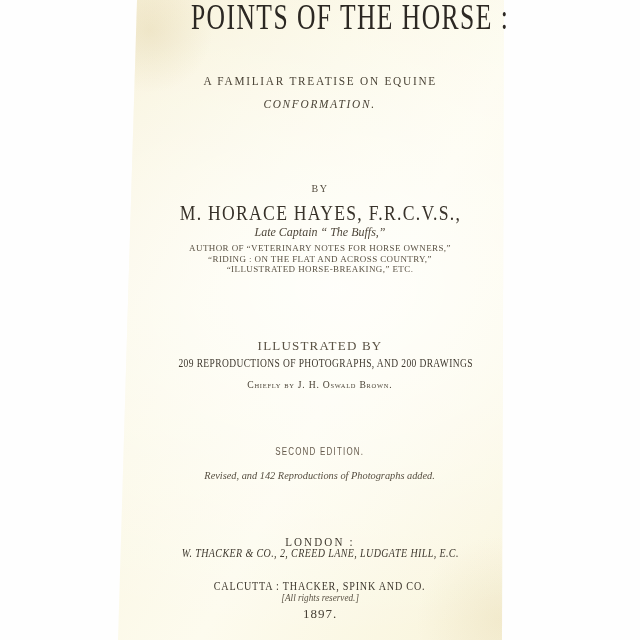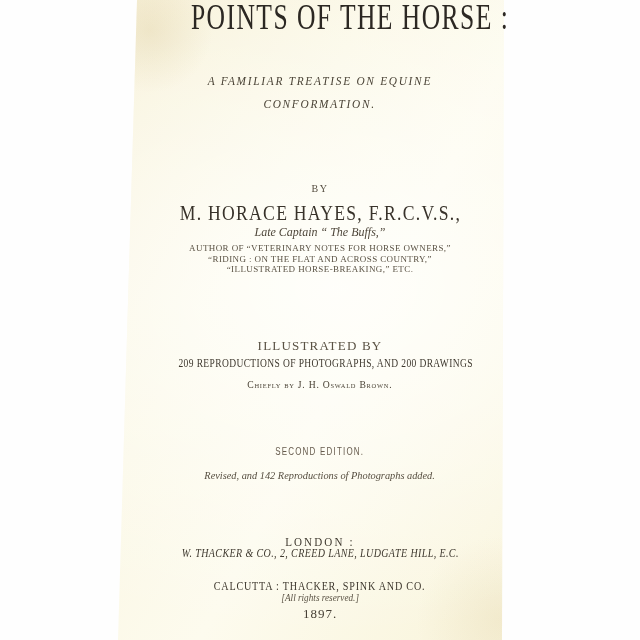--- a/index.html
+++ b/index.html
@@ -51,21 +51,21 @@
     color: #453e34;
   }
   .fit {
     display: inline-block;
     white-space: nowrap;
     transform-origin: 50% 50%;
   }
   
   .title        { top: -2px;  font-size: 35px; letter-spacing: 2px; color: #2c2823; }
   .title .fit   { transform: scaleX(0.73); }
-  .subtitle1    { top: 74px;  font-size: 13px; font-style: italic; letter-spacing: 2px; color: #4a4336; }
+  .subtitle1    { top: 74px;  font-size: 13px; letter-spacing: 2px; color: #4a4336; }
   .subtitle1 .fit { transform: scaleX(0.87); }
   .subtitle2    { top: 97px;  font-size: 13px; font-style: italic; letter-spacing: 2px; color: #4a4336; }
   .subtitle2 .fit { transform: scaleX(0.87); }
   .by           { top: 183px; font-size: 10px; letter-spacing: 1.5px; color: #564e41; }
   .author       { top: 201px; font-size: 21px; letter-spacing: 1.5px; color: #38322a; }
   .author .fit  { transform: scaleX(0.84); }
   .rank         { top: 226px; font-size: 12px; font-style: italic; color: #4e463a; }
   .credits      { top: 243px; font-size: 9px;  letter-spacing: 0.4px; line-height: 10.5px; color: #5a5244; }
   .illus-label  { top: 339px; font-size: 13px;  letter-spacing: 1.2px; color: #5a5244; }
   .illus-line   { top: 356px; font-size: 12.5px; letter-spacing: 0.5px; color: #3e382e; }

